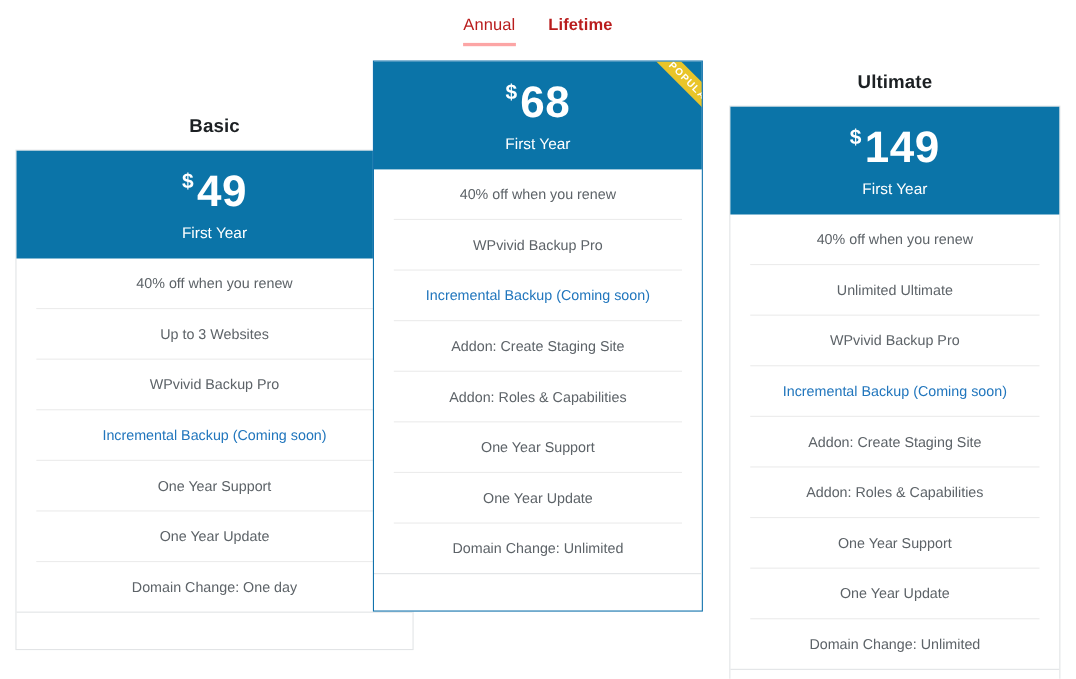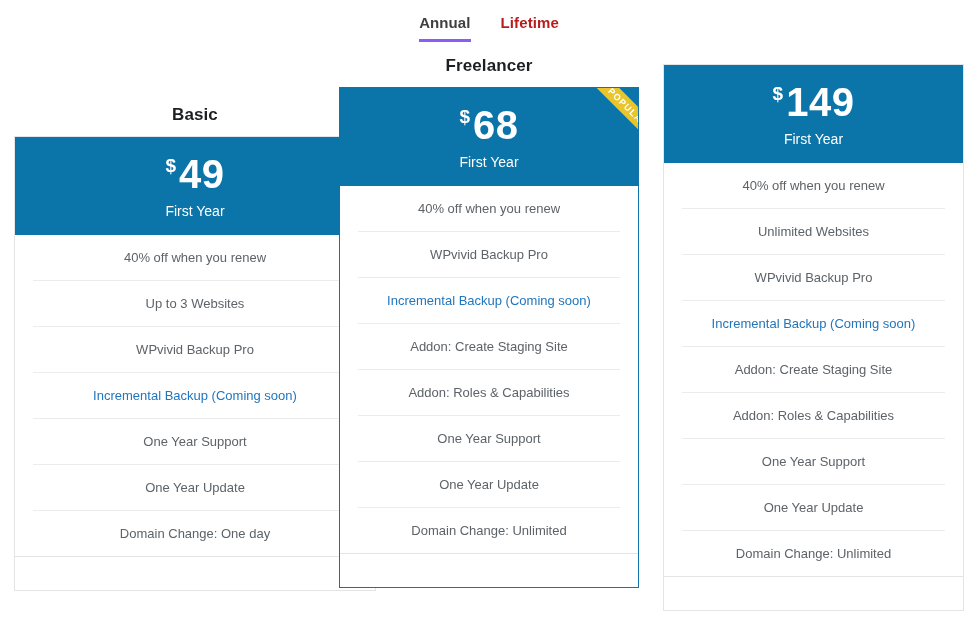--- a/index.html
+++ b/index.html
@@ -29,23 +29,23 @@
   }
   .tab {
     font-size: 15px;
     line-height: 20px;
     padding-bottom: 6px;
     letter-spacing: 0.1px;
     cursor: pointer;
     white-space: nowrap;
   }
   .tab.active {
-    color: #404040;
-    font-weight: 700;
-    border-bottom: 3px solid #8b5cf6;
+    color: #b91c1c;
+    font-weight: 400;
+    border-bottom: 3px solid #fca5a5;
   }
   .tab.inactive {
     color: #b91c1c;
     font-weight: 700;
     border-bottom: 3px solid transparent;
   }
 
   
   .card {
     position: absolute;
@@ -177,21 +177,20 @@
         <div class="feature link">Incremental Backup (Coming soon)</div>
         <div class="feature">One Year Support</div>
         <div class="feature">One Year Update</div>
         <div class="feature">Domain Change: One day</div>
       </div>
     <div class="card-footer"></div>
   </div>
 </div>
 
 <div class="card featured" id="card-1" style="left:339px; top:55px; width:300px;">
-  <div class="card-title">Freelancer</div>
   <div class="card-box">
     <div class="price-head">
       <span class="price-line">
         <span class="currency">$</span><span class="amount">68</span>
       </span>
       <span class="period">First Year</span>
       <div class="ribbon">
         <div class="ribbon-band">POPULAR</div>
       </div>
     </div>
@@ -203,30 +202,31 @@
         <div class="feature">Addon: Roles &amp; Capabilities</div>
         <div class="feature">One Year Support</div>
         <div class="feature">One Year Update</div>
         <div class="feature">Domain Change: Unlimited</div>
       </div>
     <div class="card-footer"></div>
   </div>
 </div>
 
 <div class="card" id="card-2" style="left:663px; top:64px; width:301px;">
+  <div class="card-title">Ultimate</div>
   <div class="card-box">
     <div class="price-head">
       <span class="price-line">
         <span class="currency">$</span><span class="amount">149</span>
       </span>
       <span class="period">First Year</span>
     </div>
     <div class="features">
         <div class="feature">40% off when you renew</div>
-        <div class="feature">Unlimited Websites</div>
+        <div class="feature">Unlimited Ultimate</div>
         <div class="feature">WPvivid Backup Pro</div>
         <div class="feature link">Incremental Backup (Coming soon)</div>
         <div class="feature">Addon: Create Staging Site</div>
         <div class="feature">Addon: Roles &amp; Capabilities</div>
         <div class="feature">One Year Support</div>
         <div class="feature">One Year Update</div>
         <div class="feature">Domain Change: Unlimited</div>
       </div>
     <div class="card-footer"></div>
   </div>

